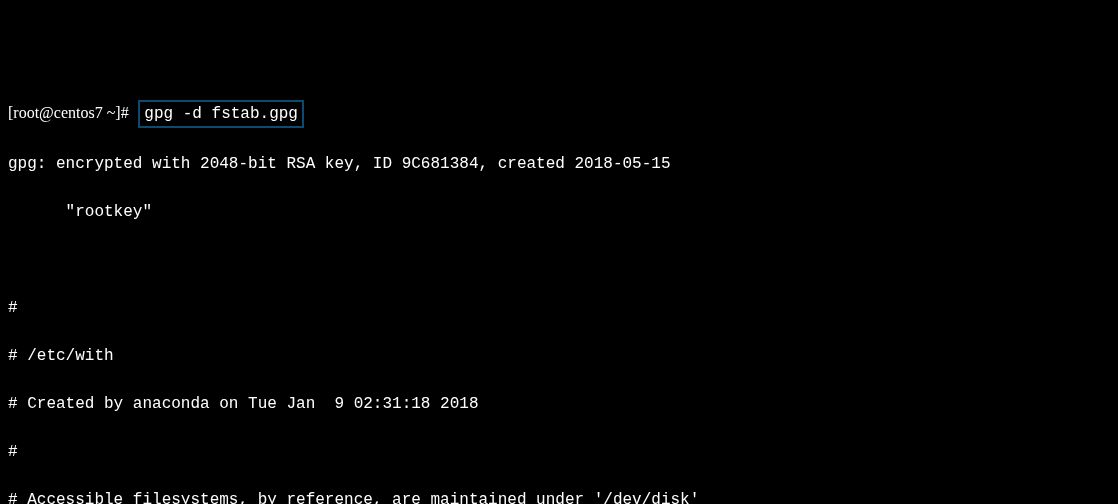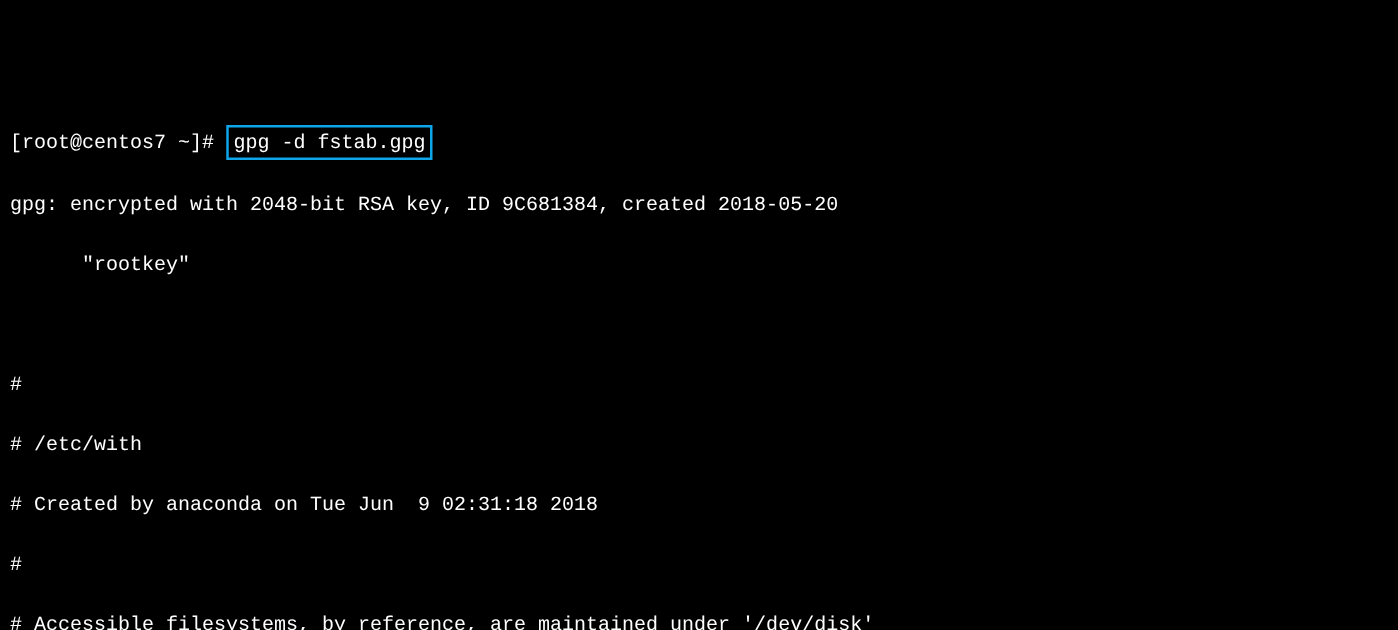--- a/index.html
+++ b/index.html
@@ -16,40 +16,41 @@
       padding: 4px 8px;
       white-space: pre;
       width: 1118px;
       height: 504px;
       overflow: hidden;
     }
     .terminal-line {
       display: block;
     }
     .highlighted-command {
-      border: 2px solid #0ea5e9;
+      border: 2px solid #0c4a6e;
       padding: 0 4px;
       display: inline-block;
     }
     .prompt-part {
       display: inline;
+      font-family: Liberation Serif, serif;
     }
   </style>
 </head>
 <body>
 
 
 
 <div class="terminal-line"><span class="prompt-part">[root@centos7 ~]#</span> <span class="highlighted-command">gpg -d fstab.gpg</span></div>
-<div class="terminal-line">gpg: encrypted with 2048-bit RSA key, ID 9C681384, created 2018-05-20</div>
+<div class="terminal-line">gpg: encrypted with 2048-bit RSA key, ID 9C681384, created 2018-05-15</div>
 <div class="terminal-line">      "rootkey"</div>
 <div class="terminal-line"> </div>
 <div class="terminal-line">#</div>
 <div class="terminal-line"># /etc/with</div>
-<div class="terminal-line"># Created by anaconda on Tue Jun  9 02:31:18 2018</div>
+<div class="terminal-line"># Created by anaconda on Tue Jan  9 02:31:18 2018</div>
 <div class="terminal-line">#</div>
 <div class="terminal-line"># Accessible filesystems, by reference, are maintained under '/dev/disk'</div>
 
 
 
 
 
 
 
 

